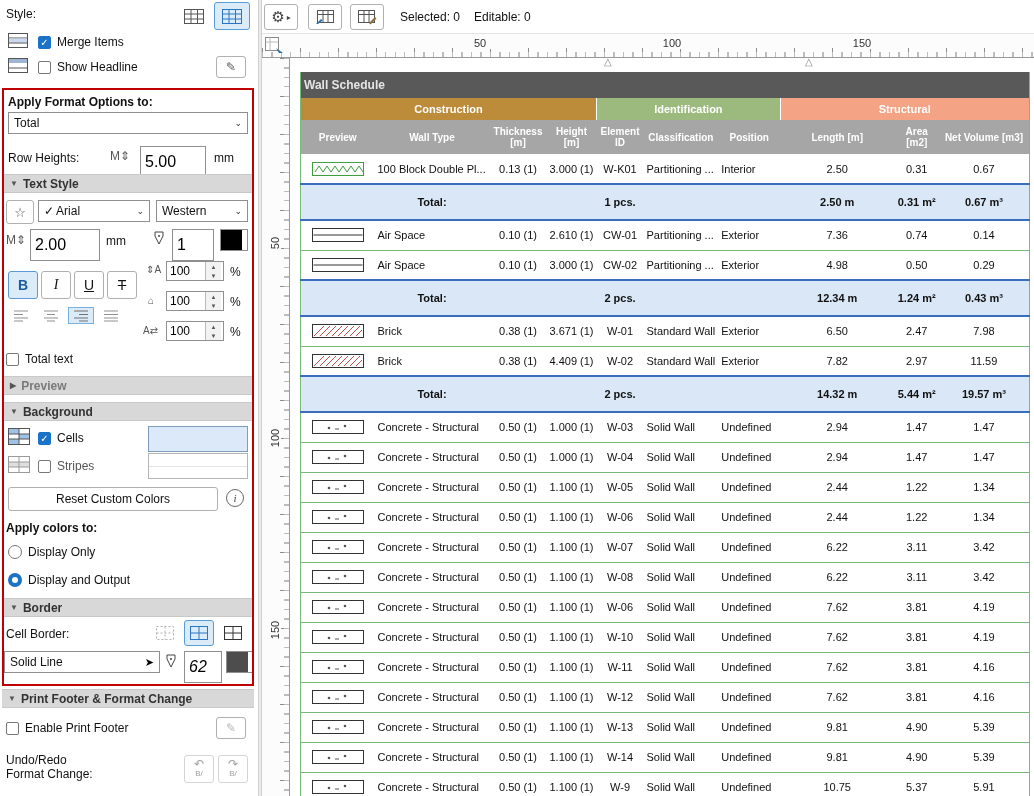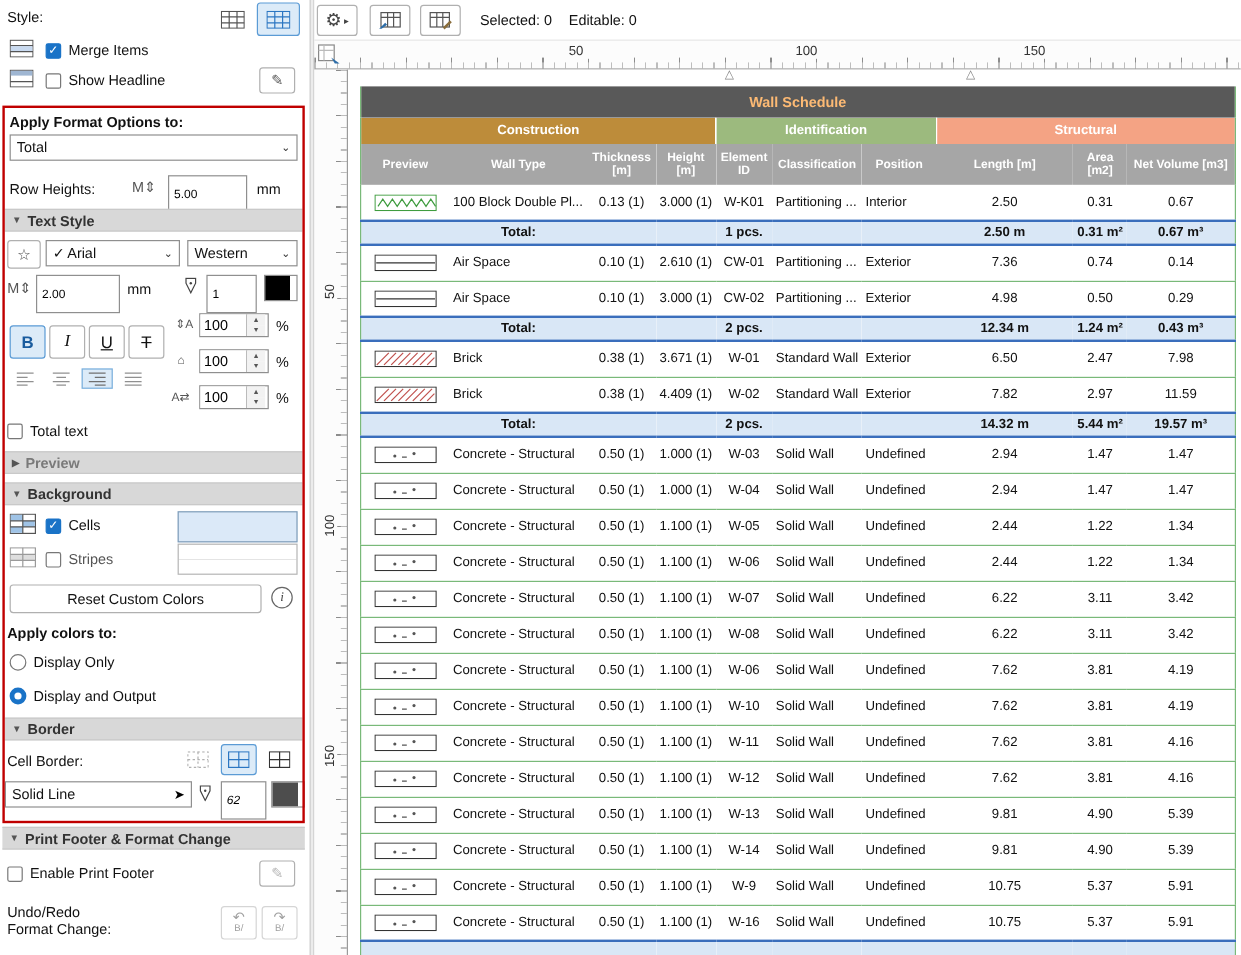--- a/index.html
+++ b/index.html
@@ -8,21 +8,21 @@
 
 .panel{position:absolute;left:0;top:0;width:258px;height:796px;background:#fff}
 .divider{position:absolute;left:258px;top:0;width:4px;height:796px;background:#ececec;border-left:1px solid #cfcfcf;border-right:1px solid #cfcfcf}
 .lbl{position:absolute;white-space:nowrap}
 .b{font-weight:bold}
 .redbox{position:absolute;left:2px;top:88px;width:252px;height:598px;border:2px solid #c00000;pointer-events:none;z-index:6}
 .sect{position:absolute;left:2px;width:252px;height:19px;background:#d8d8d8;border-top:1px solid #c9c9c9;border-bottom:1px solid #c9c9c9;display:flex;align-items:center;gap:5px;padding-left:6px;font-weight:bold;color:#333}
 .sect .tri-ic{font-size:8px;color:#555}
 .drop{position:absolute;border:1px solid #8f8f8f;background:#fff;display:flex;align-items:center;padding:0 5px;height:22px;white-space:nowrap}
 .drop .chev{margin-left:auto;font-size:9px;color:#333;padding-left:4px}
-.inp{position:absolute;border:1px solid #8f8f8f;background:#fff;height:32px;padding:0 4px;font:inherit;font-size:10px}
+.inp{position:absolute;border:1px solid #8f8f8f;background:#fff;height:32px;padding:0 4px;font:inherit;font-size:16px}
 .btn{position:absolute;border:1px solid #b0b0b0;background:#fff;border-radius:3px;display:flex;align-items:center;justify-content:center}
 .btn.sel{border:1px solid #5b9bd5;background:#dcebf8}
 .flat{border:1px solid transparent}
 .chk{position:absolute;display:flex;align-items:center;gap:6px}
 .cbox{width:13px;height:13px;border:1px solid #777;background:#fff;border-radius:2px;display:flex;align-items:center;justify-content:center;font-size:10px;color:#fff;flex:none}
 .chk.on .cbox{background:#1a73c7;border-color:#1a73c7}
 .rad{position:absolute;display:flex;align-items:center;gap:6px}
 .rc{width:14px;height:14px;border:1px solid #777;border-radius:50%;background:#fff;flex:none}
 .rad.on .rc{border:4px solid #1a73c7}
 .fmt{width:30px;height:28px;font-size:14px}
@@ -48,26 +48,26 @@
 .content{position:absolute;left:0;top:58px;width:100%;height:738px}
 .vruler{position:absolute;left:0;top:0;width:28px;height:100%;background:#fcfcfc;border-right:1px solid #9a9a9a;
  background-image:repeating-linear-gradient(to bottom,#bdbdbd 0 1px,transparent 1px 9.5px),repeating-linear-gradient(to bottom,#8c8c8c 0 1px,transparent 1px 38px);
  background-size:5px 100%,9px 100%;background-position:right top,right top;background-repeat:no-repeat,no-repeat}
 .vnum{position:absolute;left:0px;width:26px;text-align:center;font-size:11px;color:#333;transform:rotate(-90deg);background:#fcfcfc}
 .tri{position:absolute;top:-2px;font-size:10px;color:#888;z-index:3}
 #canvas{position:absolute;left:28px;top:0;right:0;bottom:0;background:#fff;overflow:hidden}
 
 table.sched{border-collapse:collapse;table-layout:fixed;margin:14px 0 0 10px;font-size:11px;border-left:1px solid #79b979;border-right:1px solid #79b979}
 .sched td{padding:0 3px;overflow:hidden;white-space:nowrap}
-.sched .ttl{background:#595959;color:#fdba74;text-align:center;font-weight:bold;font-size:12px;height:26px}
+.sched .ttl{background:#595959;color:#e5e5e5;text-align:left;font-weight:bold;font-size:12px;height:26px}
 .sched .grp{color:#fff;text-align:center;font-weight:bold;height:22px}
 .sched td.grp + td.grp{border-left:1px solid #fff}
 .sched .colh{background:#a6a6a6;color:#fff;font-weight:bold;font-size:10px;text-align:center;height:34px;white-space:normal;line-height:11px;vertical-align:middle;padding:1px 2px}
 .sched .item td{height:30px;border-bottom:1px solid #79b979;background:#fff}
-.sched .total td{height:20px;background:#d9e7f6;border-top:2px solid #3a6ebc;border-bottom:2px solid #3a6ebc;font-weight:bold}
+.sched .total td{height:36px;background:#d9e7f6;border-top:2px solid #3a6ebc;border-bottom:2px solid #3a6ebc;font-weight:bold}
 .a-l{text-align:left}.a-c{text-align:center}
 .pv{vertical-align:middle}
 .tbtn{position:absolute;top:4px;width:34px;height:26px;border:1px solid #b0b0b0;border-radius:3px;background:#fff;display:flex;align-items:center;justify-content:center;gap:2px}
 </style>
 </head>
 <body>
 
 <div class="panel">
 
   <span class="lbl" style="left:6px;top:7px">Style:</span>

